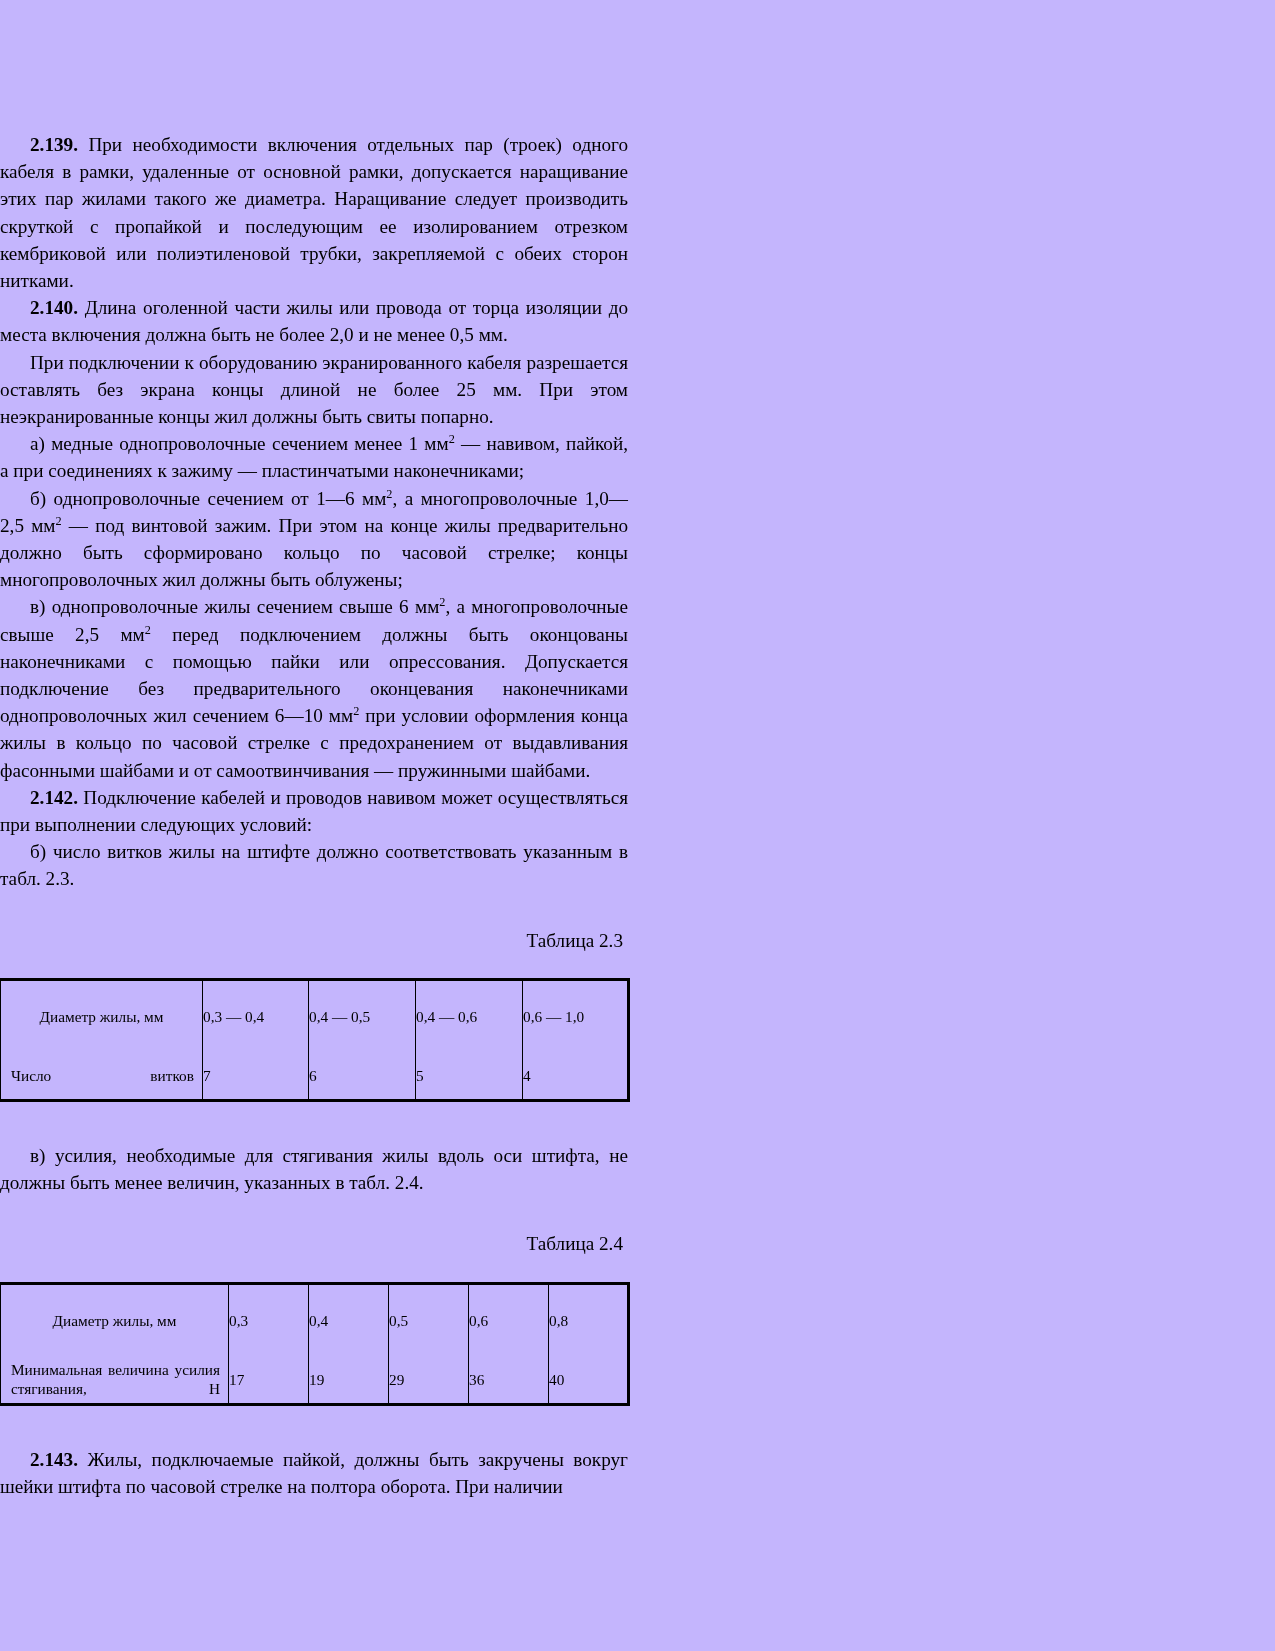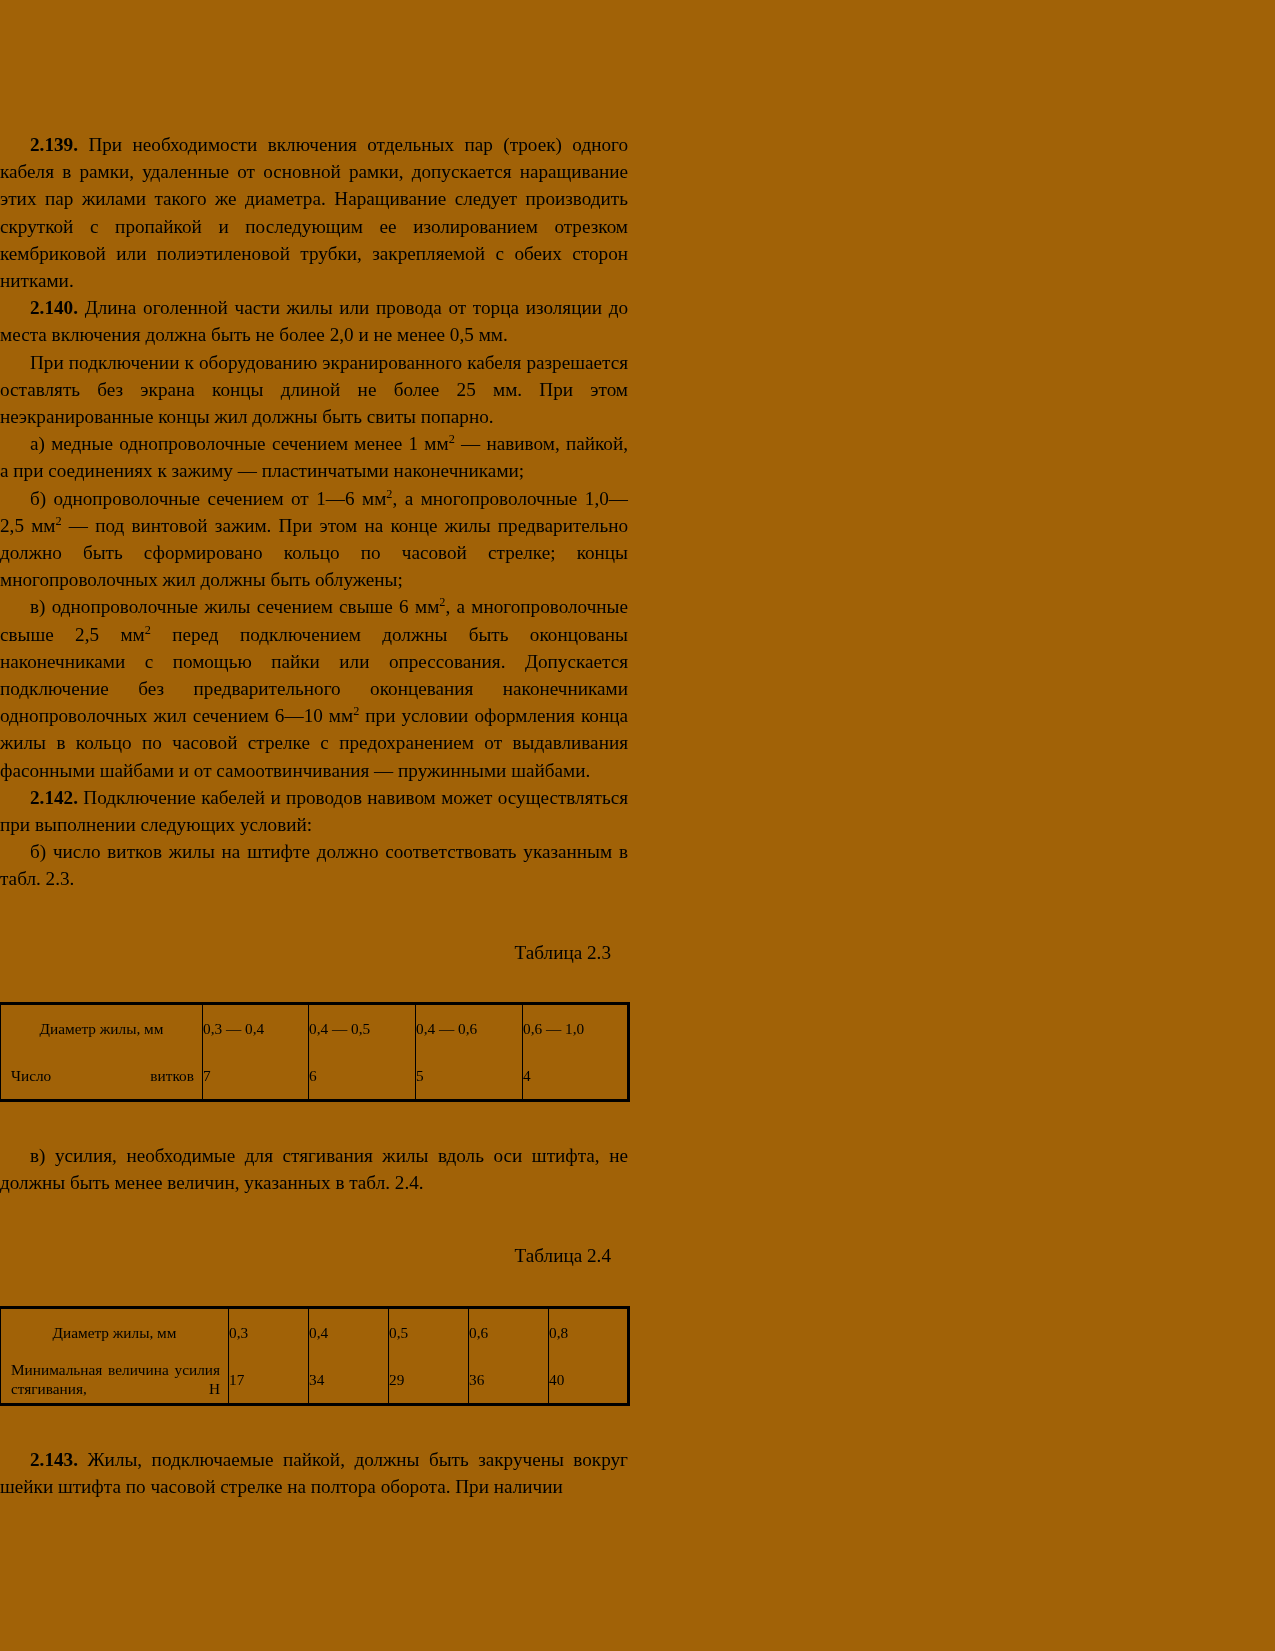--- a/index.html
+++ b/index.html
@@ -8,21 +8,21 @@
     background: #ffffff;
   }
   body {
     font-family: "Liberation Serif", "DejaVu Serif", serif;
     color: #000000;
   }
   .page {
     position: relative;
     width: 1275px;
     height: 1651px;
-    background: #a16207;
+    background: #c4b5fd;
     box-sizing: border-box;
     overflow: hidden;
   }
   .content {
     position: absolute;
     left: 0px;
     top: 131px;
     width: 628px;
   }
   p.para {
@@ -40,21 +40,21 @@
     font-weight: bold;
   }
   sup {
     font-size: 0.64em;
     vertical-align: super;
     line-height: 0;
   }
 
   
   .tbl-caption {
-    margin: 12px;
+    margin: 0;
     font-size: 19.2px;
     line-height: 27.2px;
     text-align: right;
     padding-right: 5px;
   }
 
   
   table.doc-table {
     border-collapse: collapse;
     width: 628px;
@@ -72,21 +72,21 @@
     padding: 0;
     vertical-align: middle;
   }
   table.doc-table td.lbl {
     text-align: justify;
     text-align-last: justify;
     padding: 0 8px 0 10px;
   }
   table.doc-table td.lbl-center {
     text-align: center;
-    padding: 0 8px;
+    padding: 12px 8px;
   }
   table.doc-table td.val {
   }
   .rowpad-top { height: 47px; }
   .rowpad-bot { height: 47px; }
   .spacer-24 { height: 24px; }
   .spacer-34 { height: 34px; }
   .spacer-40 { height: 40px; }
 </style>
 </head>
@@ -169,21 +169,21 @@
           <td class="lbl-center rowpad-top">Диаметр жилы, мм</td>
           <td class="val rowpad-top">0,3</td>
           <td class="val rowpad-top">0,4</td>
           <td class="val rowpad-top">0,5</td>
           <td class="val rowpad-top">0,6</td>
           <td class="val rowpad-top">0,8</td>
         </tr>
         <tr>
           <td class="lbl rowpad-bot">Минимальная величина усилия стягивания, Н</td>
           <td class="val rowpad-bot">17</td>
-          <td class="val rowpad-bot">34</td>
+          <td class="val rowpad-bot">19</td>
           <td class="val rowpad-bot">29</td>
           <td class="val rowpad-bot">36</td>
           <td class="val rowpad-bot">40</td>
         </tr>
       </tbody>
     </table>
 
     <div class="spacer-40"></div>
 
     <p class="para indent"><span class="num">2.143.</span><span> Жилы, подключаемые пайкой, должны быть закручены вокруг шейки штифта по часовой стрелке на полтора оборота. При наличии</span></p>

